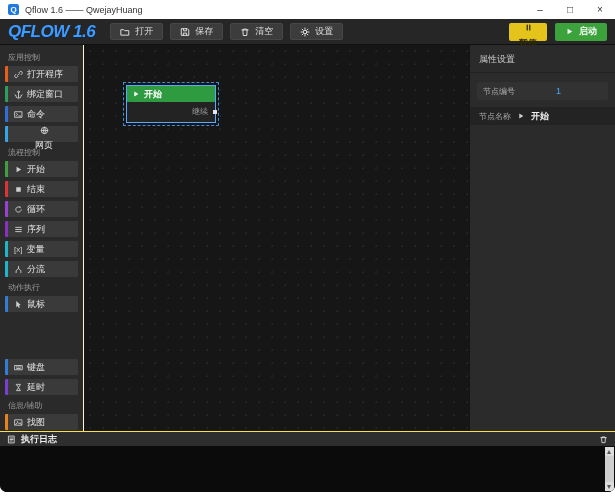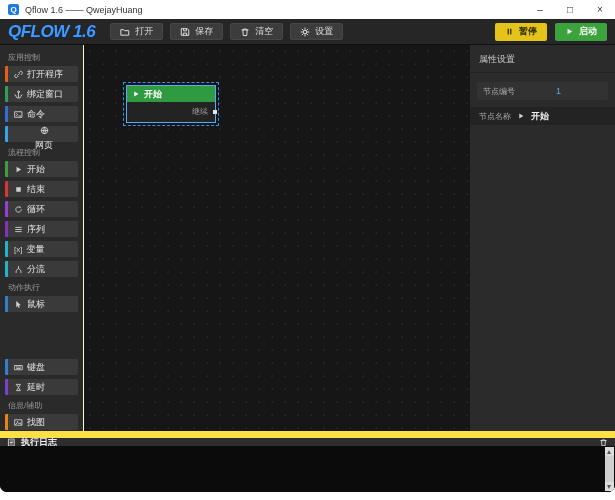--- a/index.html
+++ b/index.html
@@ -49,21 +49,21 @@
   .props { width:146px; background:#2b2b2b; border-left:1px solid #141414; flex:0 0 auto; }
   .props-title { font-size:9px; color:#c9c9c9; padding:8px 9px 6px 9px; border-bottom:1px solid #222; }
   .prop-row1 { margin:9px 7px 0 7px; height:18px; background:#323232; border-radius:2px; display:flex; align-items:center; padding:0 6px; }
   .prop-label { font-size:8px; color:#ababab; }
   .prop-value { flex:1; text-align:center; font-size:9px; color:#4aa8ff; }
   .prop-row2 { margin-top:7px; height:18px; background:#232323; display:flex; align-items:center; padding:0 9px; gap:6px; }
   .prop-row2 svg { width:8px; height:8px; color:#cfcfcf; }
   .prop-name-value { font-size:9px; font-weight:bold; color:#f0f0f0; }
 
   
-  .log-header { height:15px; background:#2e2e2e; border-top:7px solid #fde047; display:flex; align-items:center; gap:5px; padding:0 7px; flex:0 0 auto; }
+  .log-header { height:15px; background:#2e2e2e; border-top:1px solid #fde047; display:flex; align-items:center; gap:5px; padding:0 7px; flex:0 0 auto; }
   .log-header svg { width:9px; height:9px; color:#d8d8d8; }
   .log-title { font-size:9px; font-weight:bold; color:#ececec; }
   .log-clear { margin-left:auto; color:#d23b2f; display:flex; }
   .log-clear svg { width:9px; height:9px; }
   .log-area { flex:0 0 46px; background:#0b0b0b; position:relative; }
   .vscroll { position:absolute; right:1px; top:1px; bottom:1px; width:9px; background:#cfcfcf; display:flex; flex-direction:column; justify-content:space-between; }
   .arrow { width:9px; height:9px; background:#dcdcdc; position:relative; }
   .arrow:before { content:""; position:absolute; left:2px; border-left:2.5px solid transparent; border-right:2.5px solid transparent; }
   .arrow.up:before { top:3px; border-bottom:4px solid #555; }
   .arrow.down:before { top:3px; border-top:4px solid #555; }
@@ -118,21 +118,21 @@
               <svg viewBox="0 0 12 12" fill="none" stroke="currentColor" stroke-width="1.2" stroke-linecap="round" stroke-linejoin="round">
                 <circle cx="6" cy="6" r="2.1"></circle>
                 <path d="M6 1.2v1.6M6 9.2v1.6M1.2 6h1.6M9.2 6h1.6M2.6 2.6l1.2 1.2M8.2 8.2l1.2 1.2M9.4 2.6 8.2 3.8M3.8 8.2 2.6 9.4"></path>
               </svg>
             </span>
             <span>设置</span>
           </button>
         </div>
       <div class="tb-spacer"></div>
       <div id="run-buttons" style="display:flex;gap:8px;">
-          <button class="runbtn" style="background: rgb(228, 195, 26); color: rgb(46, 42, 0);">
+          <button class="runbtn" style="background: rgb(228, 195, 26); color: rgb(46, 42, 0); flex-direction: column;">
             <span style="display: inline-flex;">
               <svg viewBox="0 0 12 12" fill="none" stroke="currentColor" stroke-width="1.2" stroke-linecap="round" stroke-linejoin="round">
                 <path d="M4.3 2.8v6.4M7.7 2.8v6.4" stroke-width="1.7"></path>
               </svg>
             </span>
             <span>暂停</span>
           </button>
           <button class="runbtn" style="background: rgb(60, 163, 60); color: rgb(255, 255, 255);">
             <span style="display: inline-flex;">
               <svg viewBox="0 0 12 12" fill="none" stroke="currentColor" stroke-width="1.2" stroke-linecap="round" stroke-linejoin="round">

